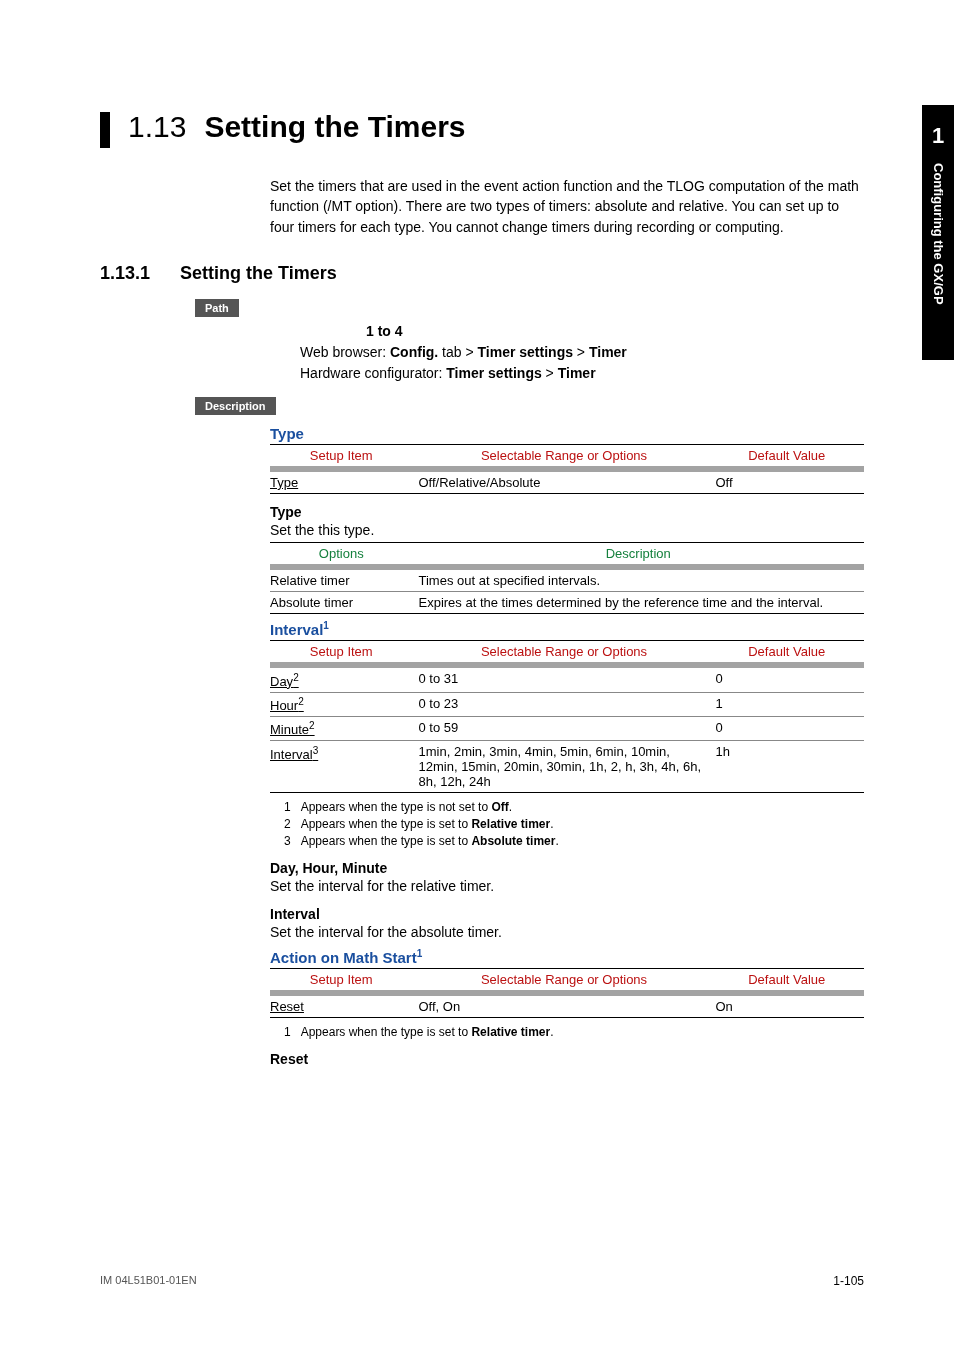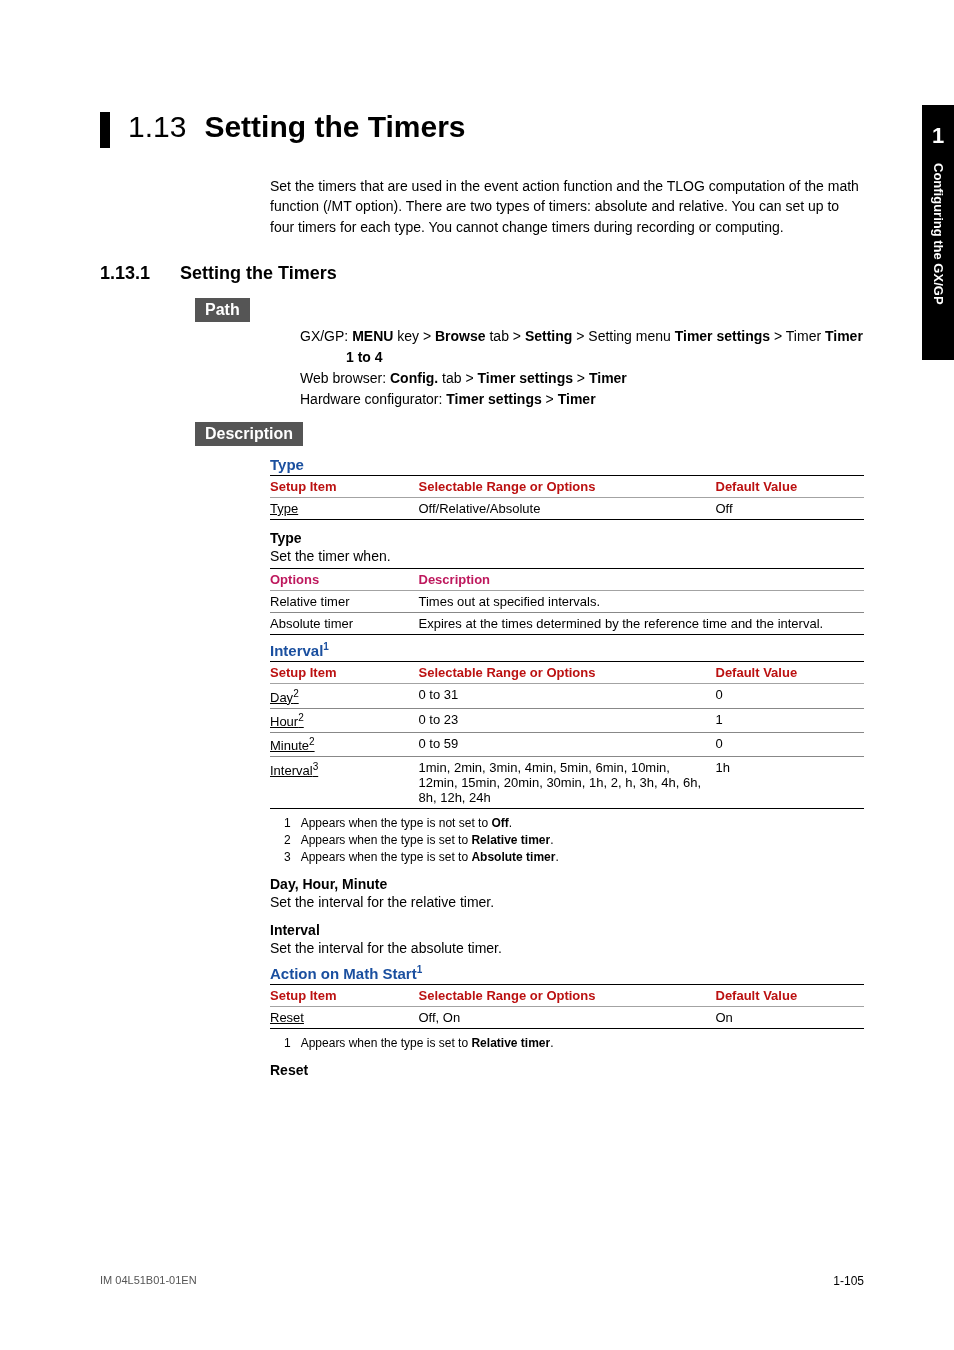--- a/index.html
+++ b/index.html
@@ -9,34 +9,34 @@
   .side-tab .num { color: #fff; font-weight: bold; font-size: 22px; text-align: center; margin-top: 18px; }
   .side-tab .side-text { color: #fff; font-size: 13px; font-weight: bold; writing-mode: vertical-rl; text-orientation: mixed; margin: 14px auto 0 auto; display: block; }
   .h1-row { display: flex; align-items: flex-start; margin-bottom: 28px; }
   .h1-bar { width: 10px; height: 36px; background: #000; margin-right: 18px; margin-top: 2px; }
   .h1-num { font-size: 30px; font-weight: normal; margin-right: 18px; }
   .h1-title { font-size: 30px; font-weight: bold; }
   .intro { margin-left: 170px; font-size: 14px; line-height: 1.45; margin-bottom: 26px; max-width: 660px; }
   .h2-row { display: flex; align-items: baseline; margin-bottom: 14px; }
   .h2-num { font-size: 18px; font-weight: bold; width: 80px; }
   .h2-title { font-size: 18px; font-weight: bold; }
-  .pill { display: inline-block; background: #555; color: #fff; font-size: 16px; font-weight: bold; padding: 3px 10px; margin-bottom: 4px; }
+  .pill { display: inline-block; background: #555; color: #fff; font-size: 11px; font-weight: bold; padding: 3px 10px; margin-bottom: 4px; }
   .indent { margin-left: 170px; max-width: 660px; }
   .indent-pill { margin-left: 95px; }
   .path-block { margin-left: 200px; font-size: 14px; line-height: 1.5; margin-bottom: 12px; max-width: 630px; }
-  .path-block .sub { margin-left: 46px; }
+  .path-block .sub { margin-left: 66px; }
   .blue { color: #1a4f9f; font-weight: bold; }
   .section-title { font-size: 15px; margin-top: 6px; margin-bottom: 2px; }
   .sub-bold { font-weight: bold; font-size: 14px; margin-top: 10px; }
   .plain { font-size: 14px; line-height: 1.45; }
   table { border-collapse: collapse; width: 100%; font-size: 13px; margin-top: 2px; }
-  th { text-align: left; font-weight: bold; color: #b11; padding: 3px 6px 3px 0; border-top: 1.5px solid #000; border-bottom: 1px solid #a3a3a3; }
+  th { text-align: center; font-weight: normal; color: #b11; padding: 3px 6px 3px 0; border-top: 1.5px solid #000; border-bottom: 6px solid #a3a3a3; }
   td { padding: 3px 6px 3px 0; border-bottom: 1px solid #888; vertical-align: top; }
   tr.last td { border-bottom: 1.5px solid #000; }
-  .opts-th { color: #be185d; }
+  .opts-th { color: #15803d; }
   .sup { font-size: 10px; vertical-align: super; }
   .notes { font-size: 12px; margin-top: 6px; line-height: 1.4; }
   .notes div { padding-left: 30px; text-indent: -16px; }
   .footer { position: absolute; bottom: 62px; left: 100px; right: 90px; display: flex; justify-content: space-between; font-size: 11px; color: #555; }
   .footer .pnum { font-weight: normal; color: #000; font-size: 12px; }
   .mt14 { margin-top: 3px; }
   .col1 { width: 25%; }
   .col2 { width: 50%; }
   .col3 { width: 25%; }
   .ocol1 { width: 25%; }
@@ -63,23 +63,20 @@
 
   <div class="h2-row">
     <div class="h2-num">1.13.1</div>
     <div class="h2-title">Setting the Timers</div>
   </div>
 
   <div class="indent-pill">
     <span class="pill">Path</span>
   </div>
   <div class="path-block">
-    <div>
-      <span>GX/GP: </span><b>MENU</b><span> key &gt; </span><b>Browse</b><span> tab &gt; </span><b>Setting</b><span> &gt; Setting menu </span><b>Timer settings</b><span> &gt; Timer </span><b>Timer</b>
-    </div>
     <div class="sub"><b>1 to 4</b></div>
     <div>
       <span>Web browser: </span><b>Config.</b><span> tab &gt; </span><b>Timer settings</b><span> &gt; </span><b>Timer</b>
     </div>
     <div>
       <span>Hardware configurator: </span><b>Timer settings</b><span> &gt; </span><b>Timer</b>
     </div>
   </div>
 
   <div class="indent-pill">
@@ -97,21 +94,21 @@
       </tr>
       <tr class="last">
         <td><u>Type</u></td>
         <td>Off/Relative/Absolute</td>
         <td>Off</td>
       </tr>
     </tbody>
       </table>
 
     <div class="sub-bold">Type</div>
-    <div class="plain">Set the timer when.</div>
+    <div class="plain">Set the this type.</div>
 
     <table>
       <tbody>
           <tr>
         <th class="ocol1 opts-th">Options</th>
         <th class="ocol2 opts-th">Description</th>
       </tr>
       <tr>
         <td>Relative timer</td>
         <td>Times out at specified intervals.</td>

